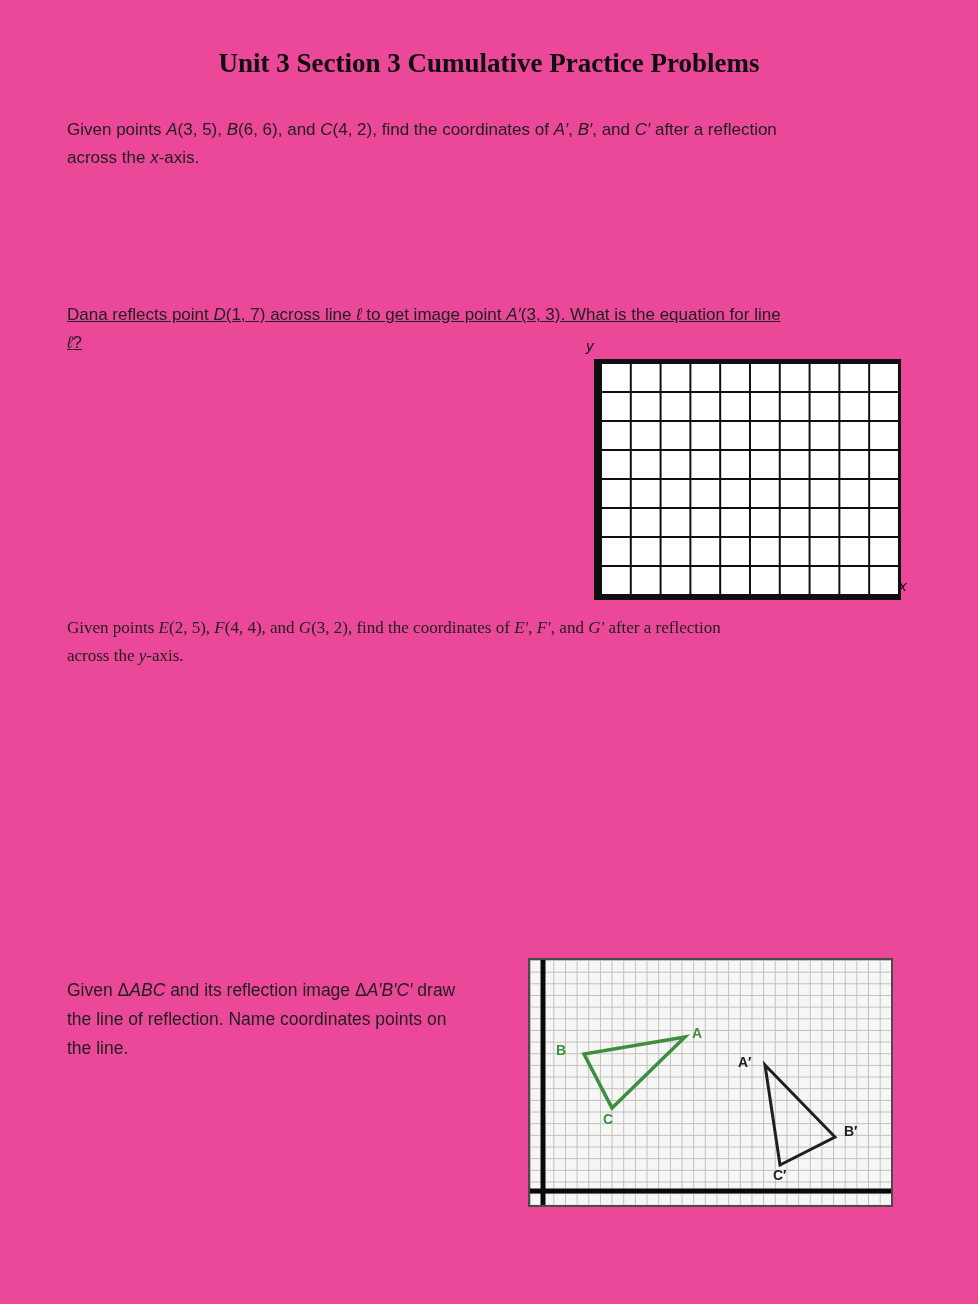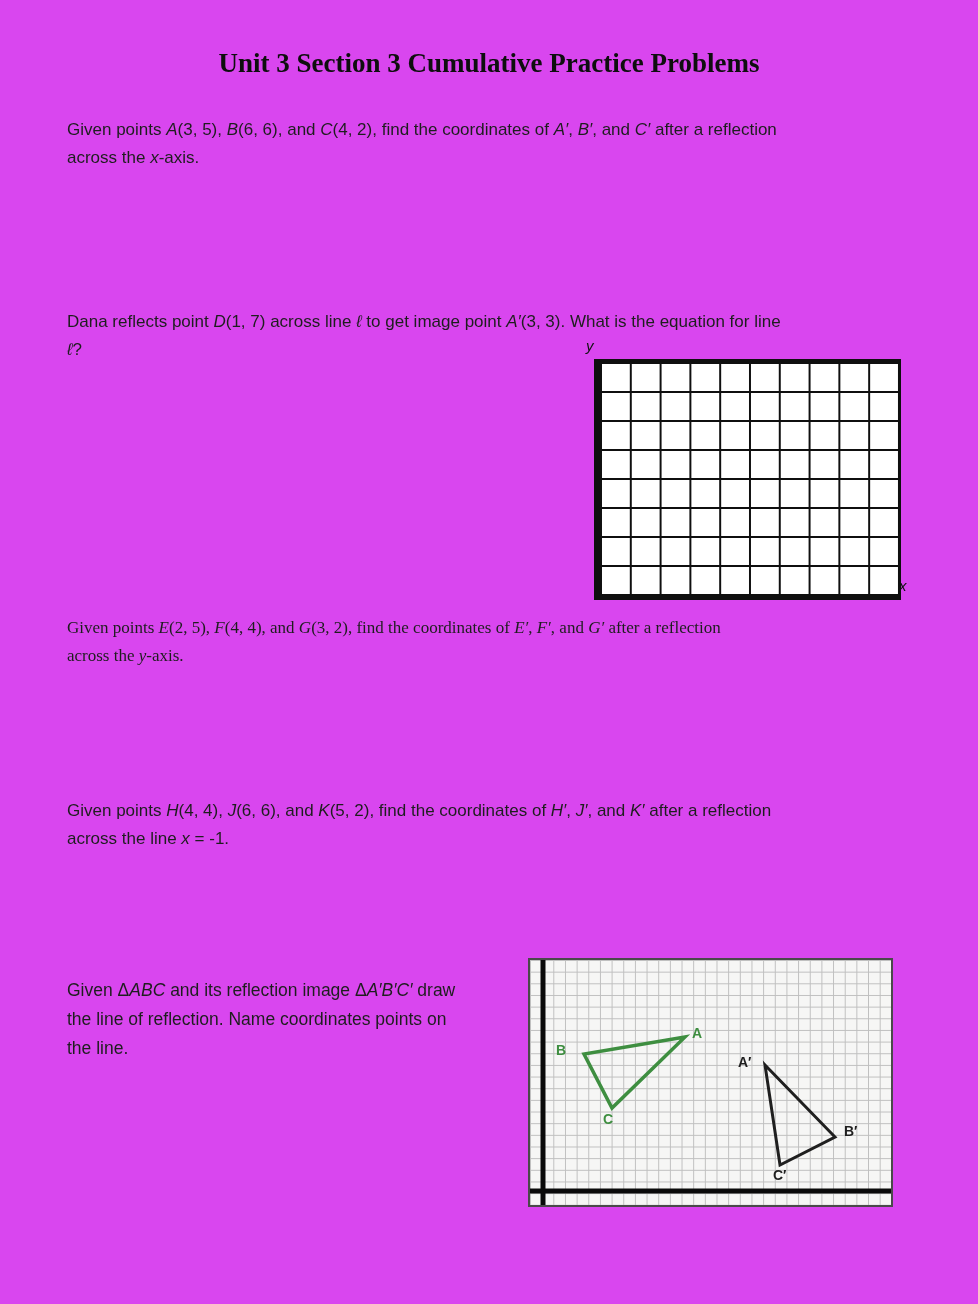--- a/index.html
+++ b/index.html
@@ -1,19 +1,19 @@
 <!DOCTYPE html>
 <html style="--tri-green: #3e8e40;"><head>
 <meta charset="utf-8">
 <style>
   html,body{margin:0;padding:0;background:#ffffff;}
   .page{
     position:relative;
     width:978px;height:1304px;
-    background:#d946ef;
+    background:#ec4899;
     font-family:"Liberation Sans",sans-serif;
     color:#202020;
     overflow:hidden;
   }
   .title{
     position:absolute;
     left:0;top:48px;width:978px;
     margin:0;
     text-align:center;
     font-family:"Liberation Serif",serif;
@@ -24,21 +24,21 @@
   .prob{
     position:absolute;
     margin:4px;
     font-size:17px;
     line-height:28px;
     white-space:pre-wrap;
     color:#1e1e1e;
   }
   .prob i{font-style:italic;}
   .p1{left:63px;top:112px;width:880px;}
-  .p2{left:63px;top:304px;width:890px;}
+  .p2{left:63px;top:297px;width:890px;text-decoration:underline;}
   .p3{left:63px;top:610px;width:880px;font-family:Liberation Serif, serif;}
   .p4{left:63px;top:793px;width:880px;}
   .p5{left:63px;top:972px;width:478px;font-size:17.5px;line-height:29px;}
 
   
   .gridbox{
     position:absolute;
     left:594px;top:359px;
     width:298px;height:232px;
     border-top:3px solid #0f0f0f;
@@ -96,22 +96,20 @@
   <p class="prob p2">Dana reflects point <i>D</i>(1, 7) across line <i>ℓ</i> to get image point <i>A′</i>(3, 3). What is the equation for line
 <i>ℓ</i>?</p>
 
   <span class="axis-label ylab">y</span>
   <div class="gridbox"></div>
   <span class="axis-label xlab">x</span>
 
   <p class="prob p3">Given points <i>E</i>(2, 5), <i>F</i>(4, 4), and <i>G</i>(3, 2), find the coordinates of <i>E′</i>, <i>F′</i>, and <i>G′</i> after a reflection
 across the <i>y</i>-axis.</p>
 
-  <p class="prob p4">Given points <i>H</i>(4, 4), <i>J</i>(6, 6), and <i>K</i>(5, 2), find the coordinates of <i>H′</i>, <i>J′</i>, and <i>K′</i> after a reflection
-across the line <i>x</i> = -1.</p>
 
   <p class="prob p5">Given Δ<i>ABC</i> and its reflection image Δ<i>A′B′C′</i> draw
 the line of reflection. Name coordinates points on
 the line.</p>
 
   <div class="fig5">
     <svg width="361" height="245" viewBox="0 0 361 245">
       <line x1="13" y1="0" x2="13" y2="245" stroke="#0a0a0a" stroke-width="5"></line>
       <line x1="0" y1="231" x2="361" y2="231" stroke="#0a0a0a" stroke-width="5"></line>
       <polygon fill="none" stroke-width="3.5" stroke-linejoin="miter" points="155,77 54,94 82,148" stroke="#3e8e40"></polygon>

